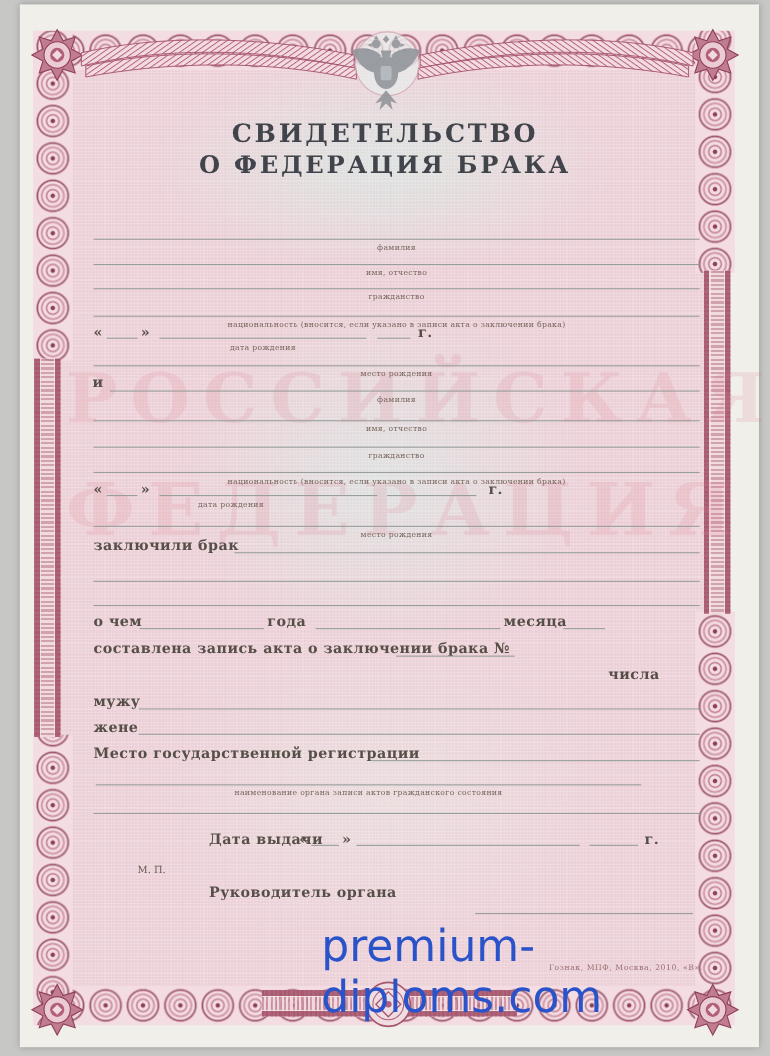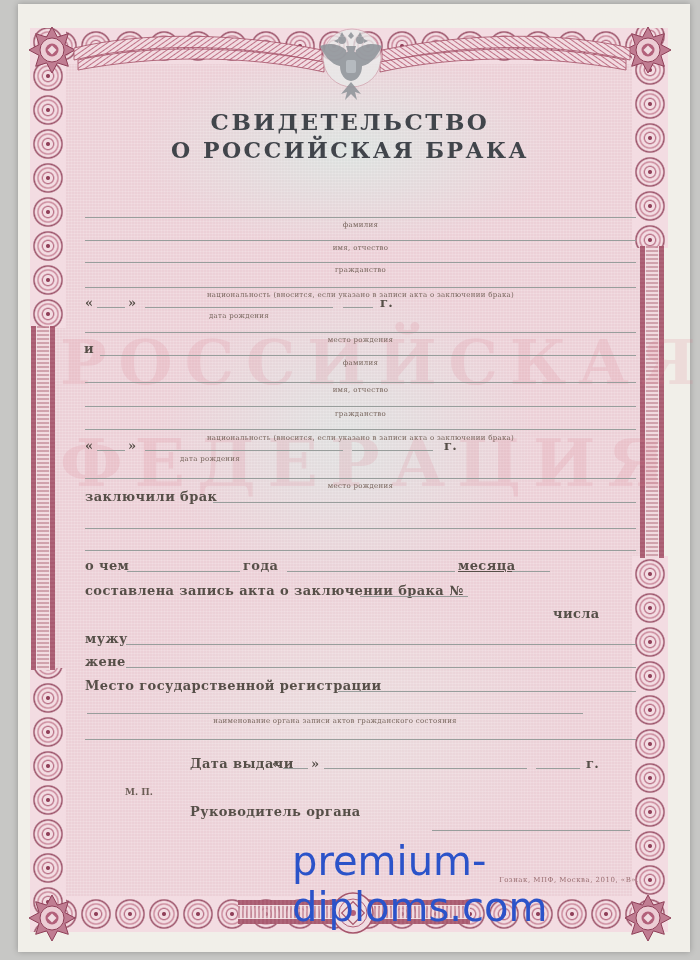--- a/index.html
+++ b/index.html
@@ -43,21 +43,21 @@
   
   .lbl { position:absolute; font-size:13px; font-weight:600; color:#564f48; letter-spacing:.4px; white-space:nowrap; }
   .cap { position:absolute; font-size:7px; color:#77655c; letter-spacing:.3px; text-align:center; white-space:nowrap; }
   .line { position:absolute; height:1px; border-bottom:1px solid #989e9c; }
   .title { position:absolute; left:0; width:700px; text-align:center; font-weight:bold;
            color:#41454b; letter-spacing:2.5px; font-size:23px; }
   .ghost { position:absolute; left:60px; width:580px; text-align:center; font-weight:bold;
            font-size:62px; letter-spacing:12px; color:rgba(219,124,140,.17); white-space:nowrap; }
   .wm { position:absolute; font-family:"DejaVu Sans", sans-serif; font-size:40px; color:#2b53c9; letter-spacing:0; }
   .fine { position:absolute; font-size:7px; color:#9a6f72; letter-spacing:.5px; }
-  .small-seal { position:absolute; font-size:9px; color:#6b5d55;font-weight:bold; }
+  .small-seal { position:absolute; font-size:9px; color:#6b5d55; }
 </style>
 </head>
 <body>
 
 <div class="stage">
   <div class="paper"></div>
   <div class="interior"></div>
 
   <div class="ro h" style="left:30px; top:28px; width:608px;"></div>
   <div class="ro h" style="left:30px; top:896px; width:608px;"></div>
@@ -134,21 +134,21 @@
       <ellipse cx="33" cy="40" rx="11" ry="15"></ellipse>
       <path d="M33,56 l-10,12 6,-2 -2,8 6,-6 6,6 -2,-8 6,2 Z"></path>
     </g>
     <rect x="28" y="34" width="10" height="13" rx="2" fill="#b8bdc2" opacity=".9"></rect>
   </svg>
 
   <div class="ghost" style="top:326px;">РОССИЙСКАЯ</div>
   <div class="ghost" style="top:424px; font-size:66px;">ФЕДЕРАЦИЯ</div>
 
   <div class="title" style="top:108px;">СВИДЕТЕЛЬСТВО</div>
-  <div class="title" style="top:137px; font-size:22px;">О РОССИЙСКАЯ БРАКА</div>
+  <div class="title" style="top:137px; font-size:22px;">О ФЕДЕРАЦИЯ БРАКА</div>
 
   <div class="line" style="left:85px; top:217px; width:551px;"></div>
   <div class="cap" style="left:85px; top:221px; width:551px;">фамилия</div>
   <div class="line" style="left:85px; top:240px; width:551px;"></div>
   <div class="cap" style="left:85px; top:244px; width:551px;">имя, отчество</div>
   <div class="line" style="left:85px; top:262px; width:551px;"></div>
   <div class="cap" style="left:85px; top:266px; width:551px;">гражданство</div>
   <div class="line" style="left:85px; top:287px; width:551px;"></div>
   <div class="cap" style="left:85px; top:291px; width:551px;">национальность (вносится, если указано в записи акта о заключении брака)</div>
 
@@ -186,21 +186,21 @@
 
   <div class="lbl" style="left:85px; top:489px;">заключили брак</div>
   <div class="line" style="left:213px; top:502px; width:423px;"></div>
   <div class="line" style="left:85px; top:528px; width:551px;"></div>
   <div class="line" style="left:85px; top:550px; width:551px;"></div>
 
   <div class="lbl" style="left:85px; top:558px;">о чем</div>
   <div class="line" style="left:127px; top:571px; width:113px;"></div>
   <div class="lbl" style="left:243px; top:558px;">года</div>
   <div class="line" style="left:287px; top:571px; width:168px;"></div>
-  <div class="lbl" style="left:458px; top:558px;text-decoration:underline;">месяца</div>
+  <div class="lbl" style="left:458px; top:558px;">месяца</div>
   <div class="line" style="left:512px; top:571px; width:38px;"></div>
   <div class="lbl" style="left:553px; top:558px;margin-top:48px;">числа</div>
 
   <div class="lbl" style="left:85px; top:583px;">составлена запись акта о заключении брака №</div>
   <div class="line" style="left:360px; top:596px; width:108px;"></div>
 
 
   <div class="lbl" style="left:85px; top:631px;">мужу</div>
   <div class="line" style="left:126px; top:644px; width:510px;"></div>
   <div class="lbl" style="left:85px; top:654px;">жене</div>

